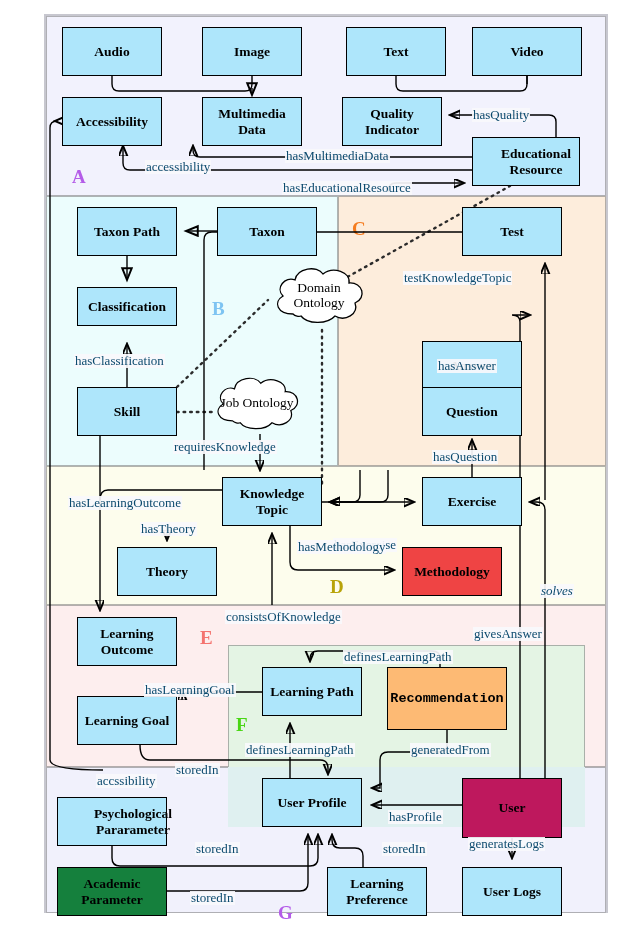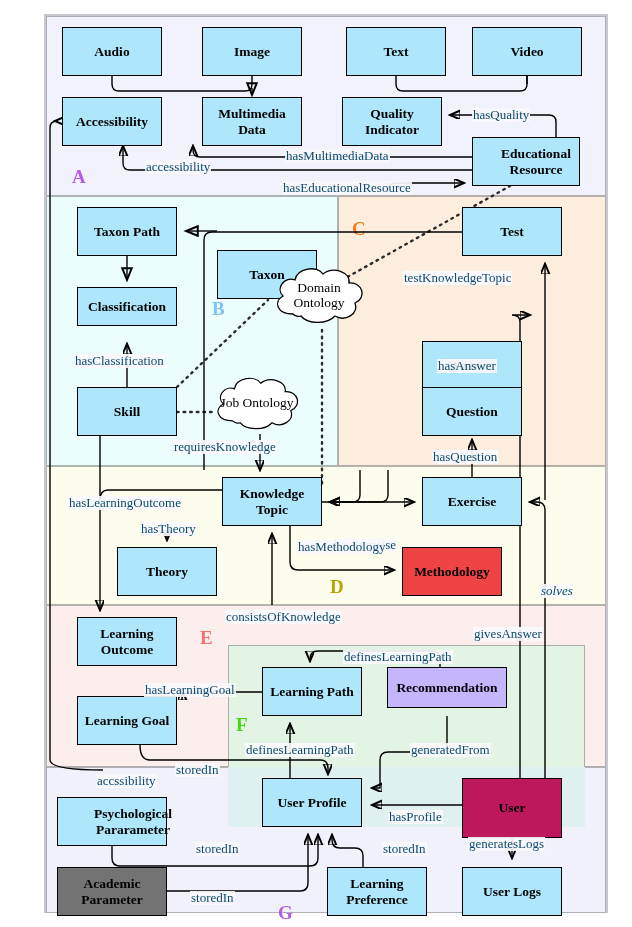--- a/index.html
+++ b/index.html
@@ -130,38 +130,38 @@
   <div id="nodes">
       <div class="node" style="left: 62px; top: 27px; width: 100px; height: 49px; background: rgb(174, 230, 251);">Audio</div>
       <div class="node" style="left: 202px; top: 27px; width: 100px; height: 49px; background: rgb(174, 230, 251);">Image</div>
       <div class="node" style="left: 346px; top: 27px; width: 100px; height: 49px; background: rgb(174, 230, 251);">Text</div>
       <div class="node" style="left: 472px; top: 27px; width: 110px; height: 49px; background: rgb(174, 230, 251);">Video</div>
       <div class="node" style="left: 62px; top: 97px; width: 100px; height: 49px; background: rgb(174, 230, 251);">Accessibility</div>
       <div class="node" style="left: 202px; top: 97px; width: 100px; height: 49px; background: rgb(174, 230, 251);">Multimedia Data</div>
       <div class="node" style="left: 342px; top: 97px; width: 100px; height: 49px; background: rgb(174, 230, 251);">Quality Indicator</div>
       <div class="node" style="left: 472px; top: 137px; width: 108px; height: 49px; background: rgb(174, 230, 251); padding-left: 20px;">Educational Resource</div>
       <div class="node" style="left: 77px; top: 207px; width: 100px; height: 49px; background: rgb(174, 230, 251);">Taxon Path</div>
-      <div class="node" style="left: 217px; top: 207px; width: 100px; height: 49px; background: rgb(174, 230, 251); margin-top: 43px;">Taxon</div>
+      <div class="node" style="left: 217px; top: 207px; width: 100px; height: 49px; background: rgb(174, 230, 251);">Taxon</div>
       <div class="node" style="left: 77px; top: 287px; width: 100px; height: 39px; background: rgb(174, 230, 251);">Classification</div>
       <div class="node" style="left: 77px; top: 387px; width: 100px; height: 49px; background: rgb(174, 230, 251);">Skill</div>
       <div class="node" style="left: 462px; top: 207px; width: 100px; height: 49px; background: rgb(174, 230, 251);">Test</div>
       <div class="node" style="left: 422px; top: 297px; width: 100px; height: 49px; background: rgb(174, 230, 251); margin-top: 44px;">Answer</div>
       <div class="node" style="left: 422px; top: 387px; width: 100px; height: 49px; background: rgb(174, 230, 251);">Question</div>
       <div class="node" style="left: 222px; top: 477px; width: 100px; height: 49px; background: rgb(174, 230, 251);">Knowledge Topic</div>
       <div class="node" style="left: 422px; top: 477px; width: 100px; height: 49px; background: rgb(174, 230, 251);">Exercise</div>
       <div class="node" style="left: 117px; top: 547px; width: 100px; height: 49px; background: rgb(174, 230, 251);">Theory</div>
       <div class="node" style="left: 402px; top: 547px; width: 100px; height: 49px; background: #ef4444;">Methodology</div>
       <div class="node" style="left: 77px; top: 617px; width: 100px; height: 49px; background: rgb(174, 230, 251);">Learning Outcome</div>
       <div class="node" style="left: 77px; top: 696px; width: 100px; height: 49px; background: rgb(174, 230, 251);">Learning Goal</div>
       <div class="node" style="left: 262px; top: 667px; width: 100px; height: 49px; background: rgb(174, 230, 251);">Learning Path</div>
-      <div class="node" style="left: 387px; top: 667px; width: 120px; height: 41px; background: #c4b5fd;">Recommendation</div>
+      <div class="node" style="left: 387px; top: 667px; width: 120px; height: 63px; background: #fdba74; font-family: Liberation Mono, monospace;">Recommendation</div>
       <div class="node" style="left: 262px; top: 778px; width: 100px; height: 49px; background: rgb(174, 230, 251);">User Profile</div>
       <div class="node" style="left: 462px; top: 778px; width: 100px; height: 60px; background: #be185d;">User</div>
       <div class="node" style="left: 57px; top: 797px; width: 110px; height: 49px; background: rgb(174, 230, 251); padding-left: 42px;">Psychological Pararameter</div>
-      <div class="node" style="left: 57px; top: 867px; width: 110px; height: 49px; background: #737373;">Academic Parameter</div>
+      <div class="node" style="left: 57px; top: 867px; width: 110px; height: 49px; background: #15803d;">Academic Parameter</div>
       <div class="node" style="left: 327px; top: 867px; width: 100px; height: 49px; background: rgb(174, 230, 251);">Learning Preference</div>
       <div class="node" style="left: 462px; top: 867px; width: 100px; height: 49px; background: rgb(174, 230, 251);">User Logs</div>
     </div>
   <div id="clouds">
       <div class="cloud" style="left: 267px; top: 262px; width: 104px; height: 66px;">
         <svg viewBox="0 0 104 66" style="position:absolute;left:0;top:0;width:100%;height:100%;">
           <path d="M26,52 C10,52 6,40 16,34 C8,26 18,14 28,18 C30,6 50,3 56,12 C66,4 84,10 82,21 C96,20 100,36 88,41 C92,52 78,60 68,54 C60,63 40,62 34,54 C32,55 28,54 26,52 Z" fill="#ffffff" stroke="#000000" stroke-width="1.3"></path>
         </svg>
         <div style="position: relative; z-index: 2; width: 74px;">Domain Ontology</div>
       </div>

